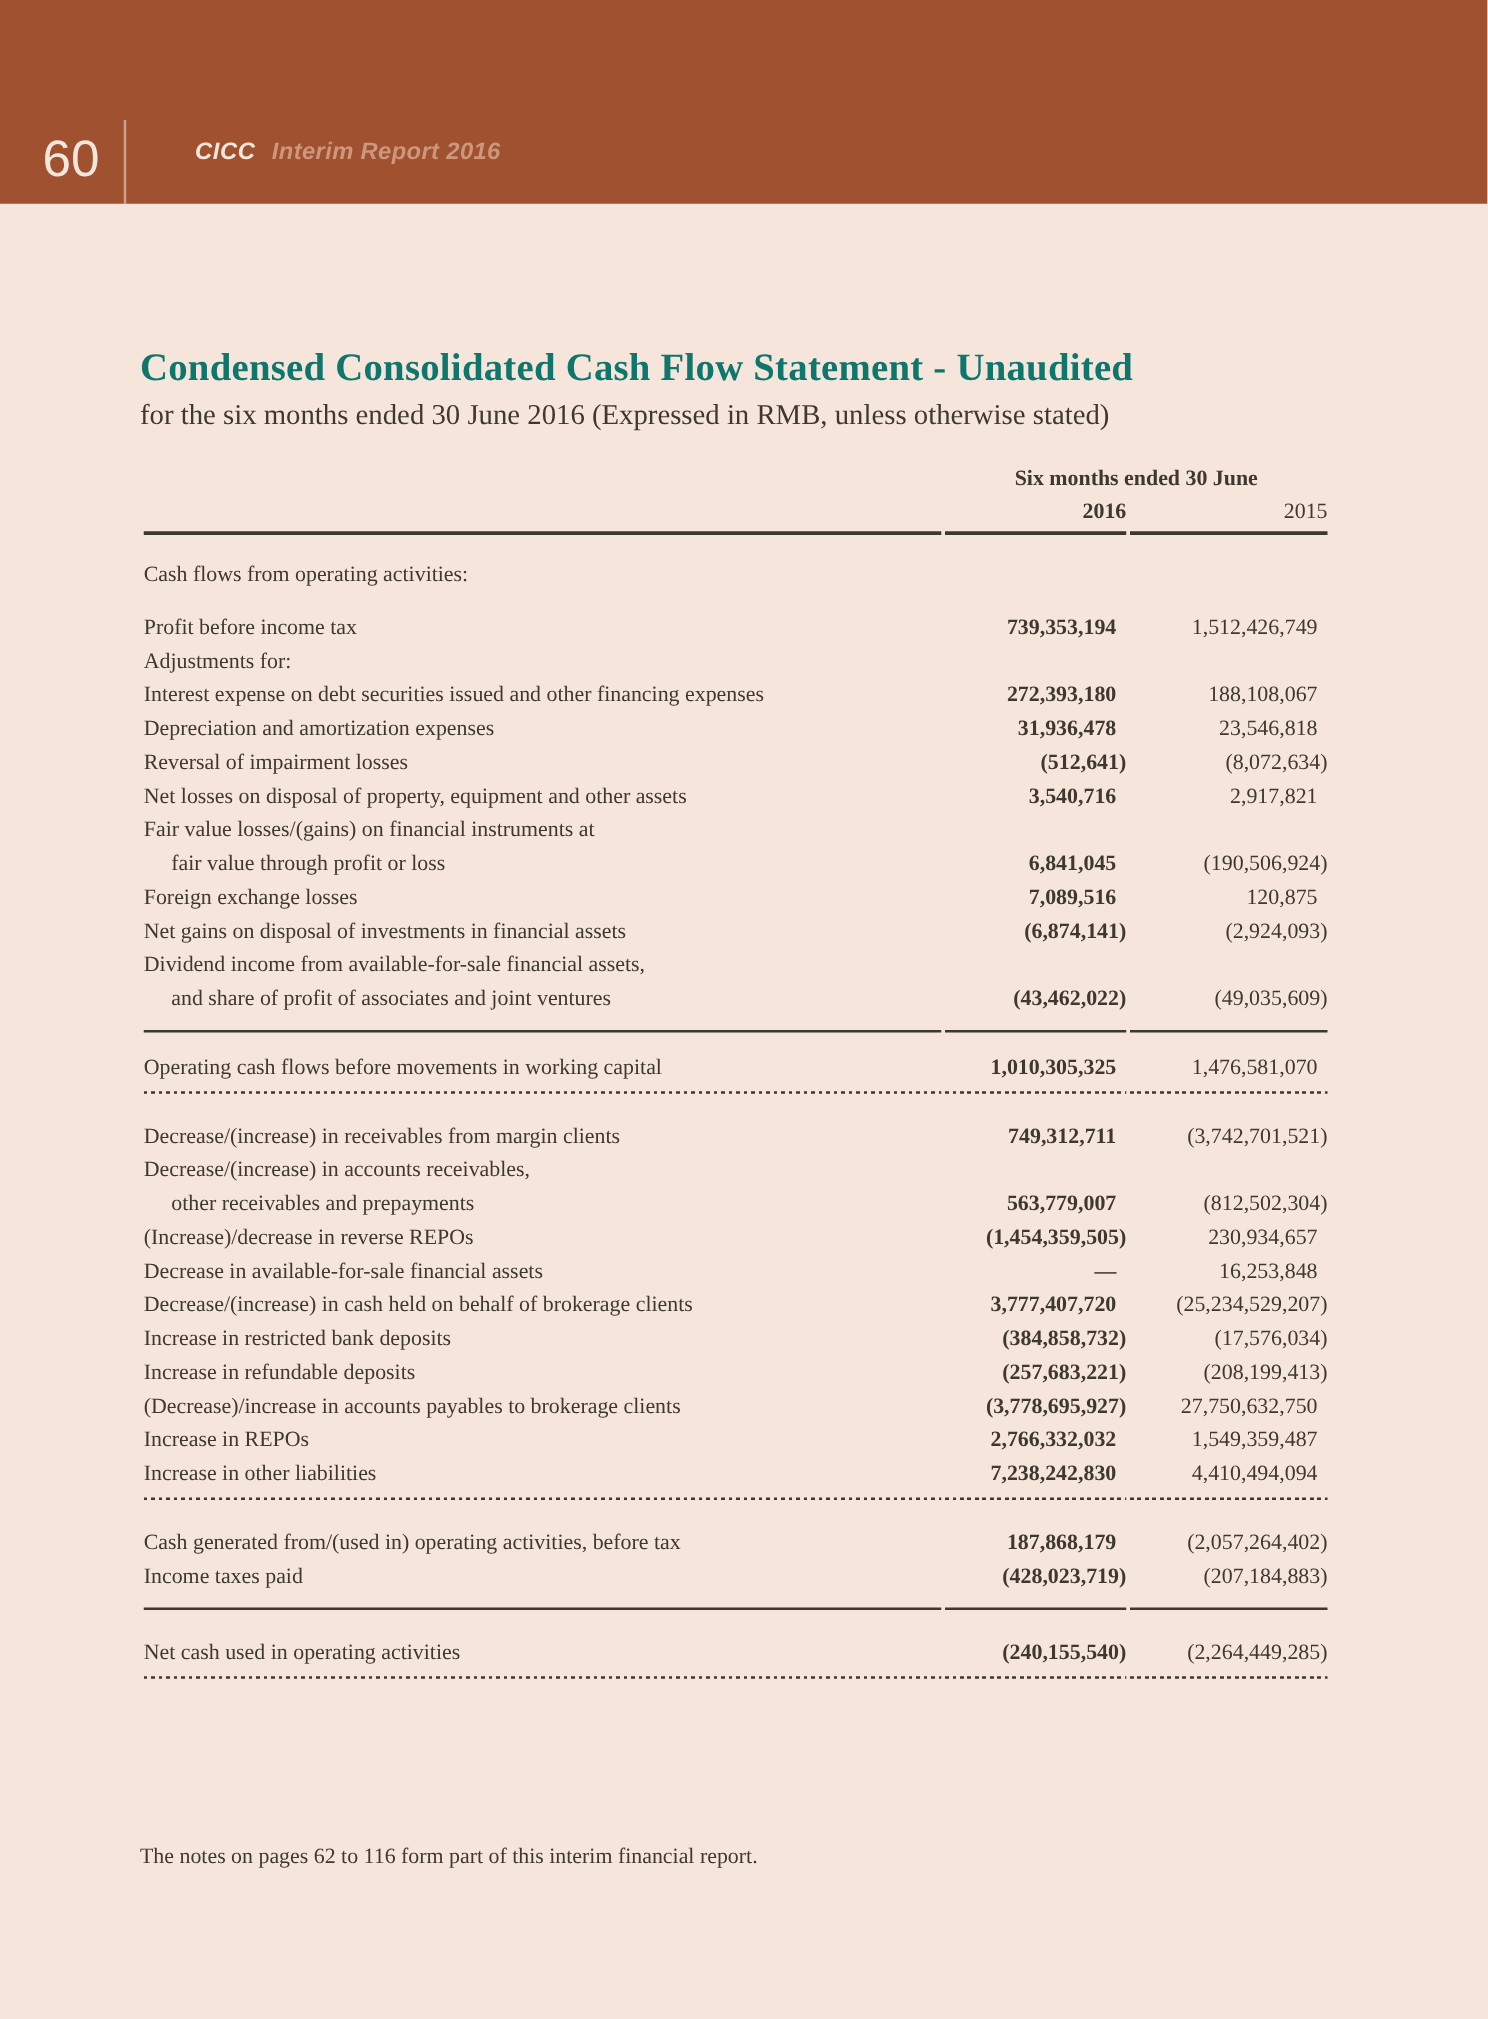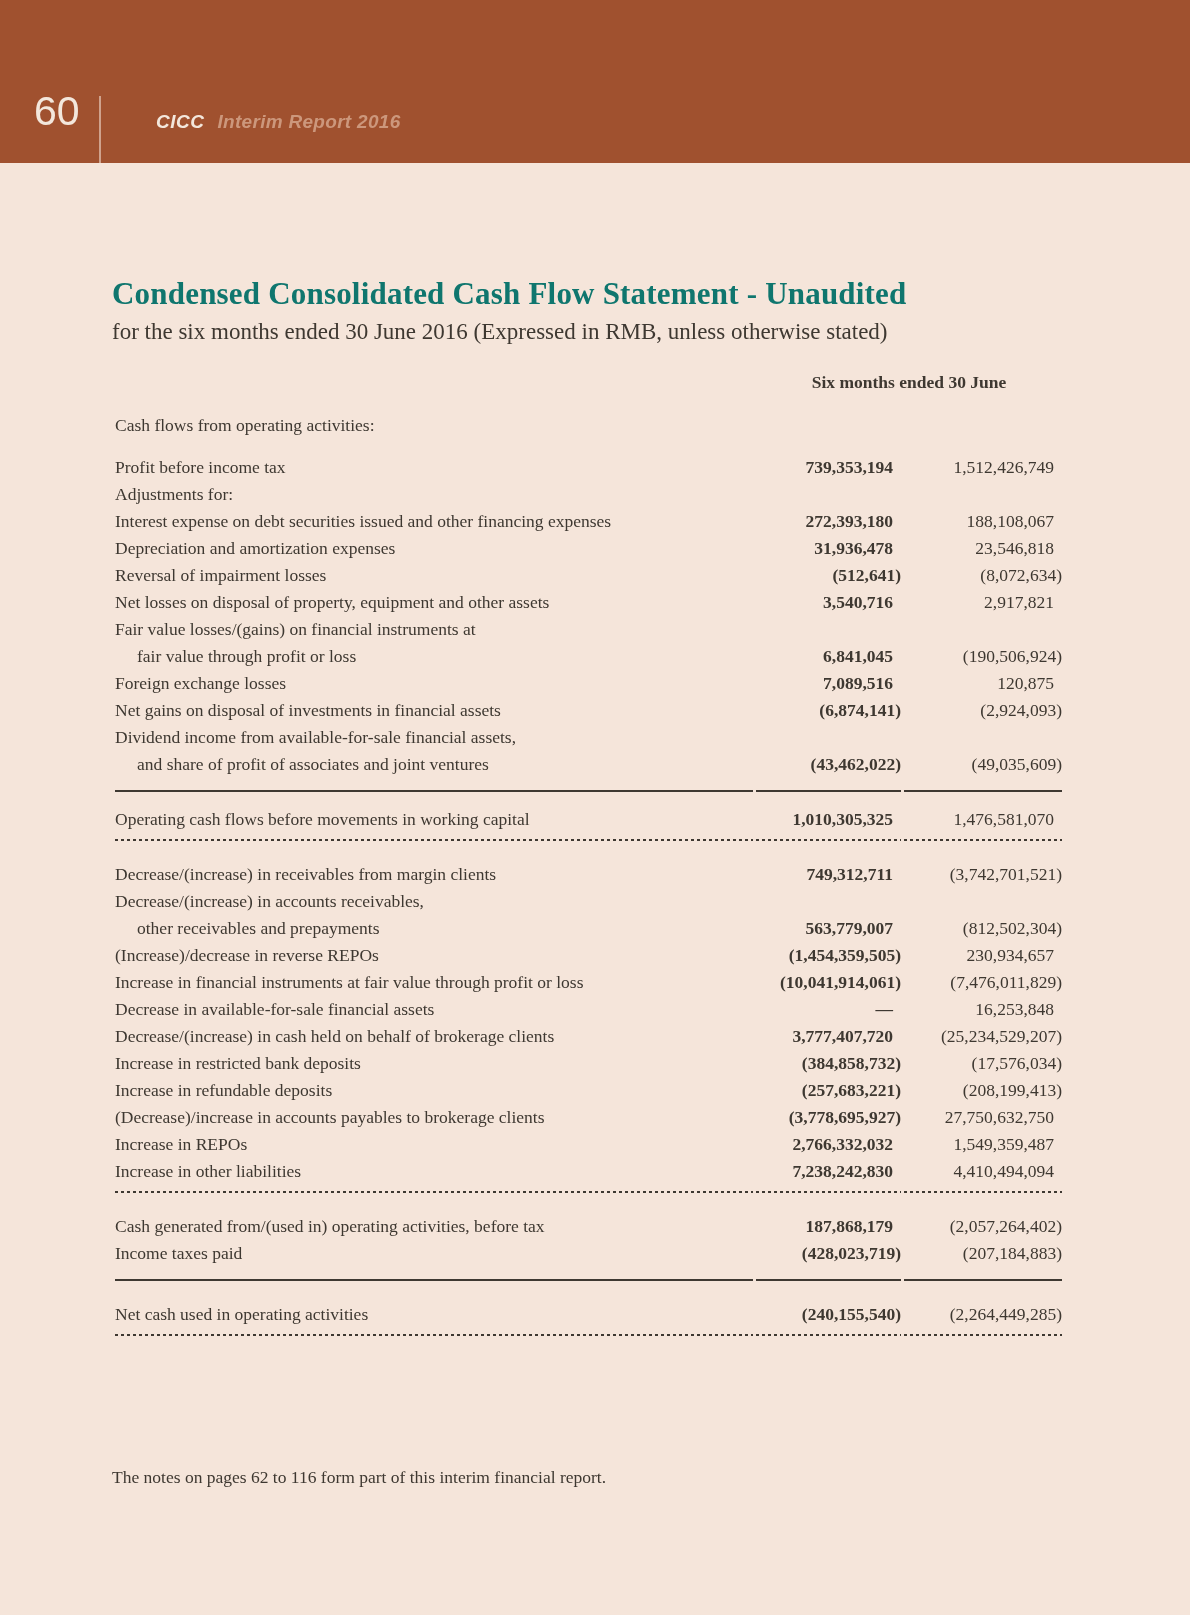--- a/index.html
+++ b/index.html
@@ -6,21 +6,21 @@
   body {
     width:1190px; height:1615px; overflow:hidden;
     background:#F5E5DA;
     font-family:"Liberation Serif", serif;
     color:#3E3831;
     position:relative;
   }
   
   .band { height:163px; background:#A0512F; position:relative; }
   .page-num {
-    position:absolute; left:34px; top:91px;
+    position:absolute; left:34px; top:107px;
     font-family:"Liberation Sans", sans-serif; font-weight:300;
     font-size:41px; line-height:1; color:#F3E7DC;
   }
   .band-divider {
     position:absolute; left:99px; top:96px; width:2px; height:67px;
     background:rgba(245,230,219,0.55);
   }
   .band-title {
     position:absolute; left:156px; top:111px;
     font-family:"Liberation Sans", sans-serif; font-size:19px; line-height:1.2;font-style:italic;
@@ -85,20 +85,25 @@
     <colgroup>
       <col style="width:auto">
       <col style="width:145px">
       <col style="width:158px">
     </colgroup>
     <thead>
       <tr>
         <td></td>
         <td colspan="2" class="period-hdr">Six months ended 30 June</td>
       </tr>
+      <tr class="year-row rule-thick">
+        <td></td>
+        <td class="y16">2016</td>
+        <td class="y15">2015</td>
+      </tr>
     </thead>
     <tbody>
       <tr class="sec-label">
         <td>Cash flows from operating activities:</td>
           <td></td>
           <td></td>
       </tr>
 
       <tr>
           <td>Profit before income tax</td>
@@ -181,25 +186,20 @@
           <td class="indent">other receivables and prepayments</td>
           <td class="num v16 no-paren">563,779,007</td>
           <td class="num">(812,502,304)</td>
         </tr>
       <tr>
           <td>(Increase)/decrease in reverse REPOs</td>
           <td class="num v16">(1,454,359,505)</td>
           <td class="num no-paren">230,934,657</td>
         </tr>
       <tr>
-          <td>Increase in financial instruments at fair value through profit or loss</td>
-          <td class="num v16">(10,041,914,061)</td>
-          <td class="num">(7,476,011,829)</td>
-        </tr>
-      <tr>
           <td>Decrease in available-for-sale financial assets</td>
           <td class="num v16 no-paren">—</td>
           <td class="num no-paren">16,253,848</td>
         </tr>
       <tr>
           <td>Decrease/(increase) in cash held on behalf of brokerage clients</td>
           <td class="num v16 no-paren">3,777,407,720</td>
           <td class="num">(25,234,529,207)</td>
         </tr>
       <tr>

